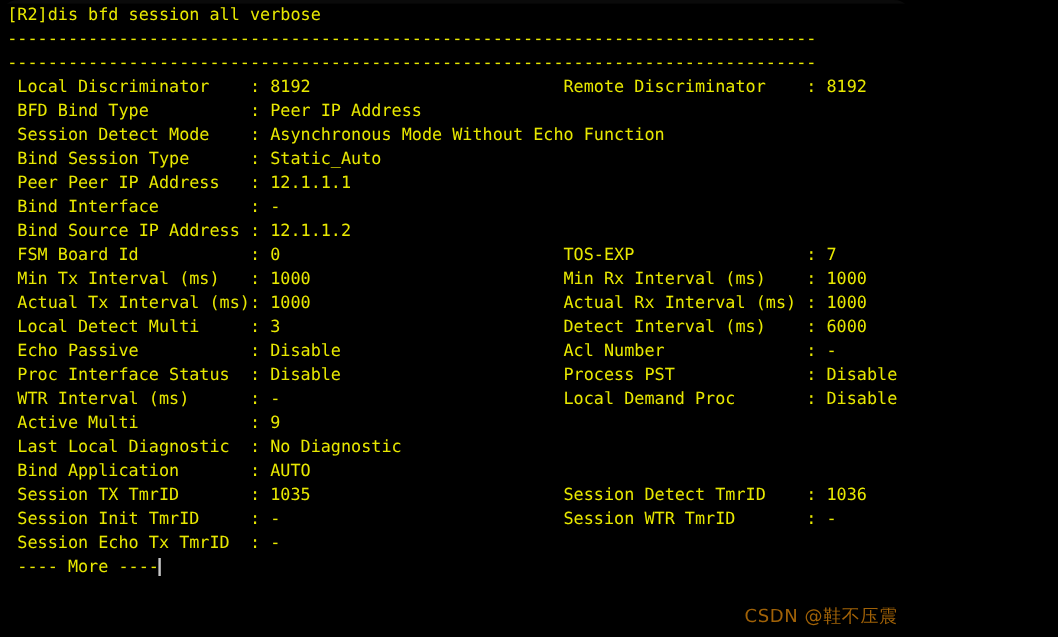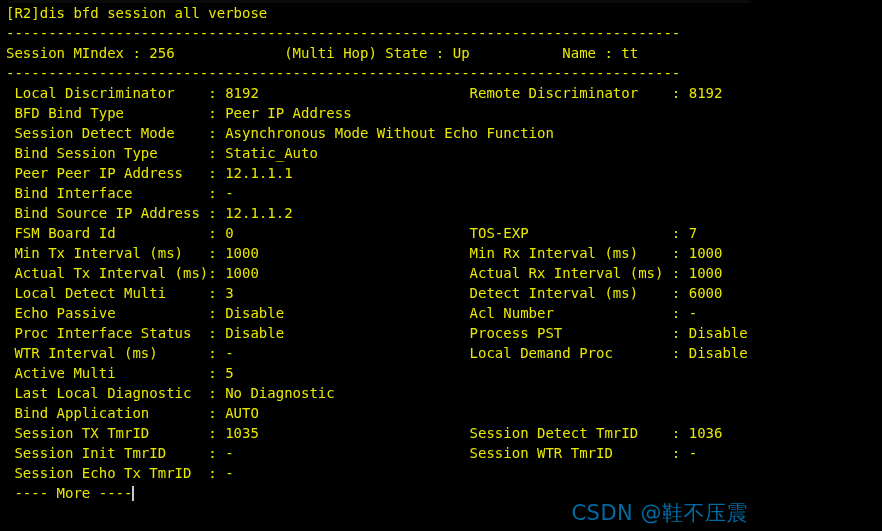--- a/index.html
+++ b/index.html
@@ -49,59 +49,58 @@
     width: 2px;
     height: 15px;
     background: #c8c8c8;
     vertical-align: -3px;
     margin-left: 0px;
   }
   #watermark {
     position: absolute;
     right: 12px;
     bottom: 8px;
-    color: #0369a1;
+    color: #a16207;
     font-family: "DejaVu Sans", "Liberation Sans", sans-serif;
-    font-size: 21px;
+    font-size: 15px;
     letter-spacing: 0.5px;
     white-space: pre;
   }
   #topbar {
     position: absolute;
     left: 0; top: 0;
     width: 882px;
     height: 3px;
     background: #0a0a0a;
   }
 </style>
 </head>
 <body>
 
 <div id="terminal">
   <div id="topbar"></div>
   <div id="screen">
       <div class="row">[R2]dis bfd session all verbose</div>
       <div class="row rule">--------------------------------------------------------------------------------</div>
-      <div class="row">Session MIndex : 256             (Multi Hop) State : Up           Name : tt</div>
       <div class="row rule">--------------------------------------------------------------------------------</div>
       <div class="row"> Local Discriminator    : 8192                         Remote Discriminator    : 8192</div>
       <div class="row"> BFD Bind Type          : Peer IP Address</div>
       <div class="row"> Session Detect Mode    : Asynchronous Mode Without Echo Function</div>
       <div class="row"> Bind Session Type      : Static_Auto</div>
       <div class="row"> Peer Peer IP Address   : 12.1.1.1</div>
       <div class="row"> Bind Interface         : -</div>
       <div class="row"> Bind Source IP Address : 12.1.1.2</div>
       <div class="row"> FSM Board Id           : 0                            TOS-EXP                 : 7</div>
       <div class="row"> Min Tx Interval (ms)   : 1000                         Min Rx Interval (ms)    : 1000</div>
       <div class="row"> Actual Tx Interval (ms): 1000                         Actual Rx Interval (ms) : 1000</div>
       <div class="row"> Local Detect Multi     : 3                            Detect Interval (ms)    : 6000</div>
       <div class="row"> Echo Passive           : Disable                      Acl Number              : -</div>
       <div class="row"> Proc Interface Status  : Disable                      Process PST             : Disable</div>
       <div class="row"> WTR Interval (ms)      : -                            Local Demand Proc       : Disable</div>
-      <div class="row"> Active Multi           : 5</div>
+      <div class="row"> Active Multi           : 9</div>
       <div class="row"> Last Local Diagnostic  : No Diagnostic</div>
       <div class="row"> Bind Application       : AUTO</div>
       <div class="row"> Session TX TmrID       : 1035                         Session Detect TmrID    : 1036</div>
       <div class="row"> Session Init TmrID     : -                            Session WTR TmrID       : -</div>
       <div class="row"> Session Echo Tx TmrID  : -</div>
       <div class="row"><span class="seg"> ---- More ----</span><span class="cursor"></span></div>
     </div>
   <div id="watermark">CSDN @鞋不压震</div>
 </div>
 

